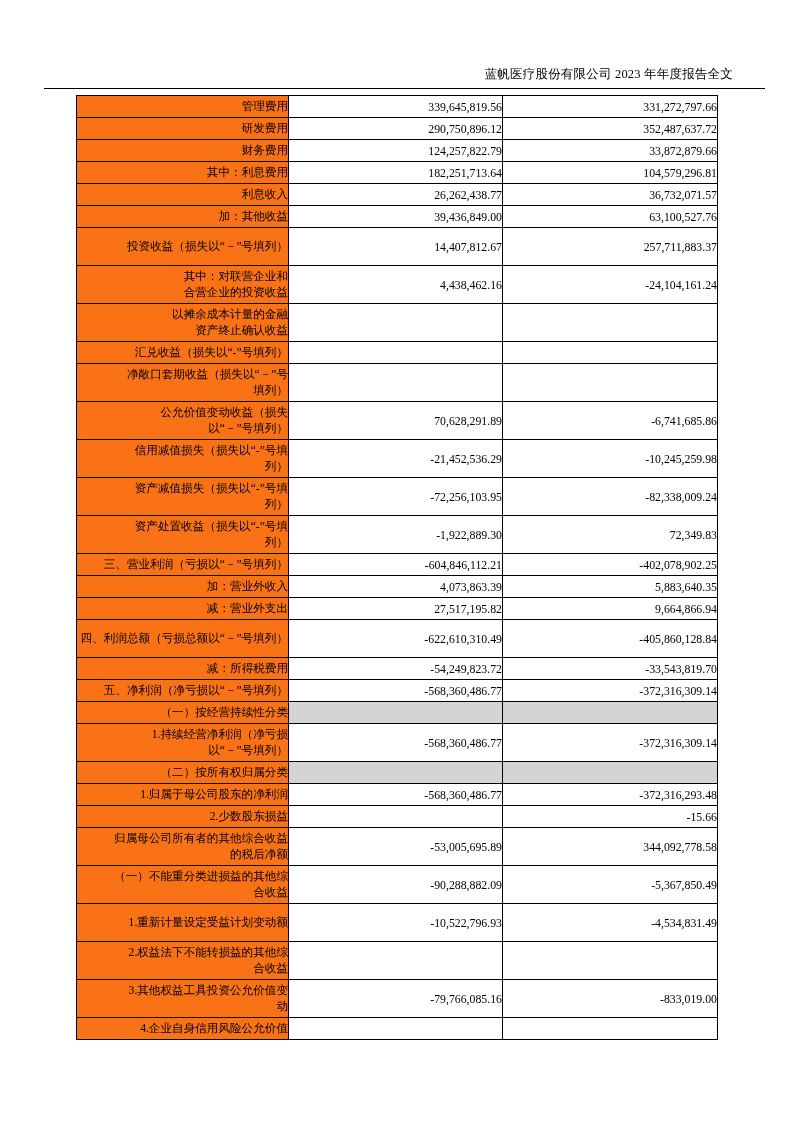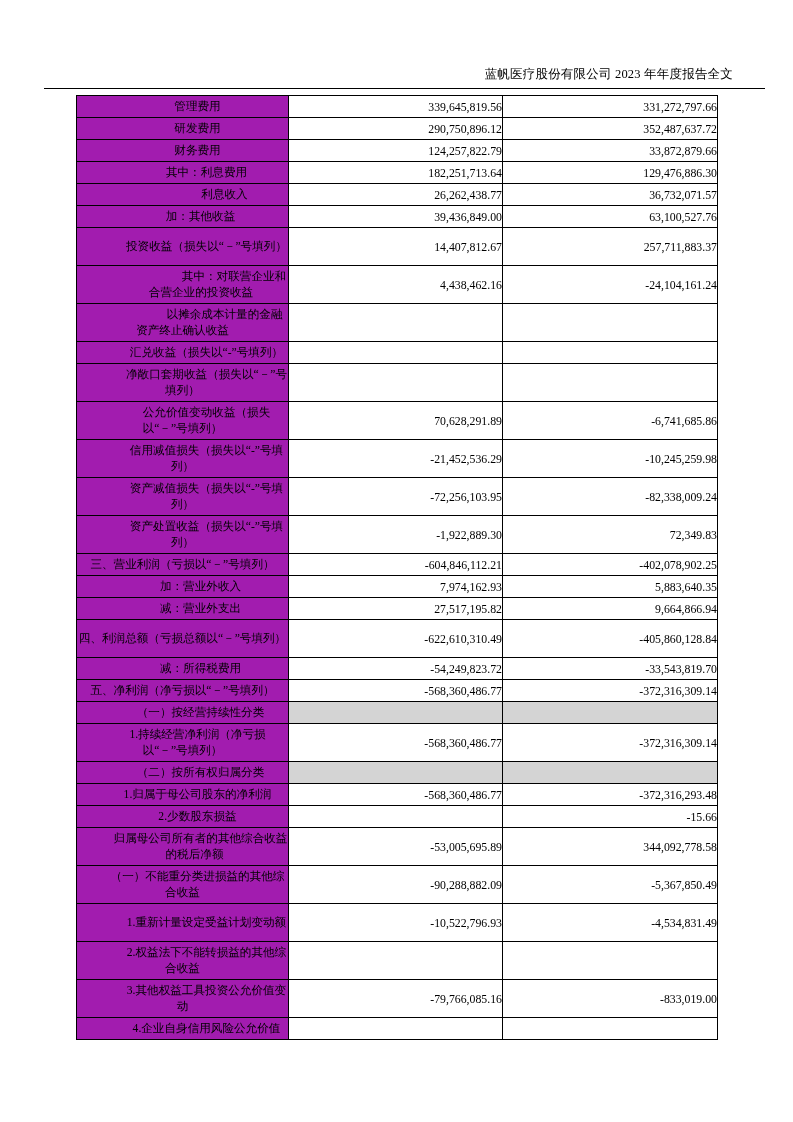--- a/index.html
+++ b/index.html
@@ -69,25 +69,25 @@
 
   table.fin td {
     border: 1px solid #000000;
     padding: 0;
     vertical-align: middle;
     box-sizing: border-box;
   }
 
   
   td.lbl {
-    background: #a21caf;
+    background: #f97316;
     padding: 2px 4px 3px 4px;
     line-height: 16px;
     font-size: 11.6px;
-    text-align: center;
+    text-align: right;
   }
   td.lbl .txt {
     display: block;
   }
   
   .i0  { text-indent: 0; }
   .i1  { text-indent: 12px; margin-left: 24px; }
   .i2  { text-indent: 30px; }
   .i3  { text-indent: 48px; }
   .i4  { text-indent: 66px; margin-left: 37px; }
@@ -148,21 +148,21 @@
               <span class="txt i2">财务费用</span>
             </td>
             <td class="val">124,257,822.79</td>
             <td class="val">33,872,879.66</td>
           </tr>
           <tr class="r1">
             <td class="lbl">
               <span class="txt i3">其中：利息费用</span>
             </td>
             <td class="val">182,251,713.64</td>
-            <td class="val">129,476,886.30</td>
+            <td class="val">104,579,296.81</td>
           </tr>
           <tr class="r1">
             <td class="lbl">
               <span class="txt i5">利息收入</span>
             </td>
             <td class="val">26,262,438.77</td>
             <td class="val">36,732,071.57</td>
           </tr>
           <tr class="r1">
             <td class="lbl">
@@ -238,21 +238,21 @@
             <td class="lbl">
               <span class="txt i0">三、营业利润（亏损以“－”号填列）</span>
             </td>
             <td class="val">-604,846,112.21</td>
             <td class="val">-402,078,902.25</td>
           </tr>
           <tr class="r1">
             <td class="lbl">
               <span class="txt i1">加：营业外收入</span>
             </td>
-            <td class="val">7,974,162.93</td>
+            <td class="val">4,073,863.39</td>
             <td class="val">5,883,640.35</td>
           </tr>
           <tr class="r1">
             <td class="lbl">
               <span class="txt i1">减：营业外支出</span>
             </td>
             <td class="val">27,517,195.82</td>
             <td class="val">9,664,866.94</td>
           </tr>
           <tr class="r2">

